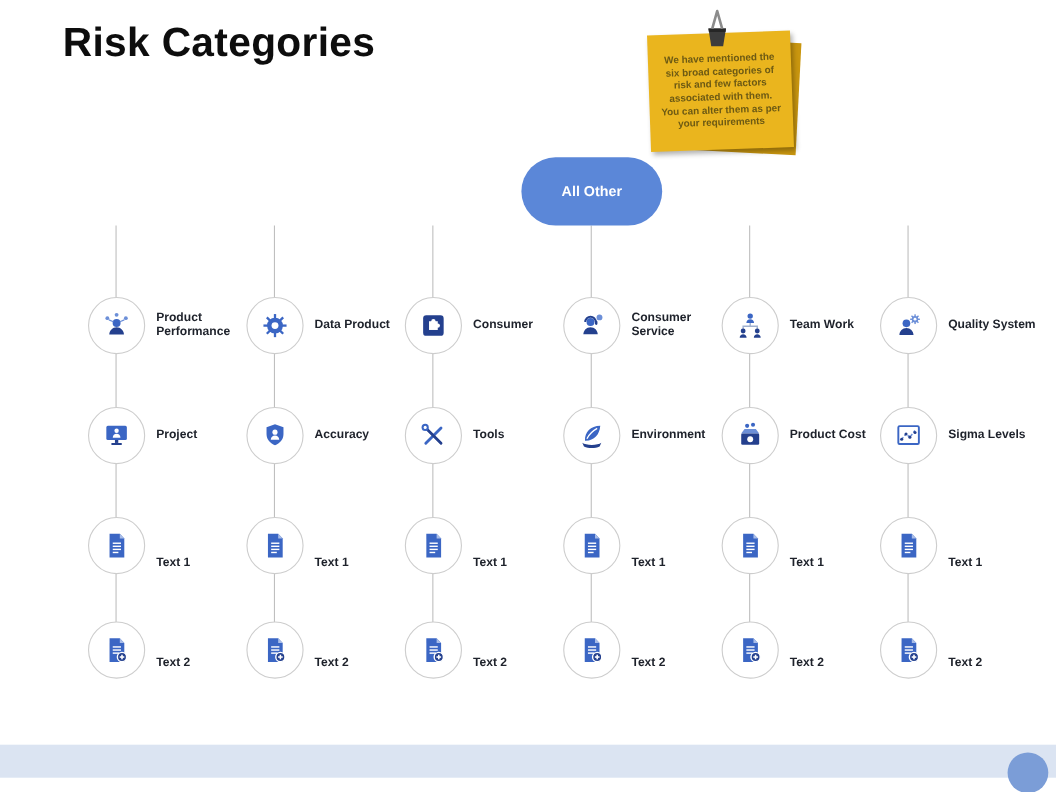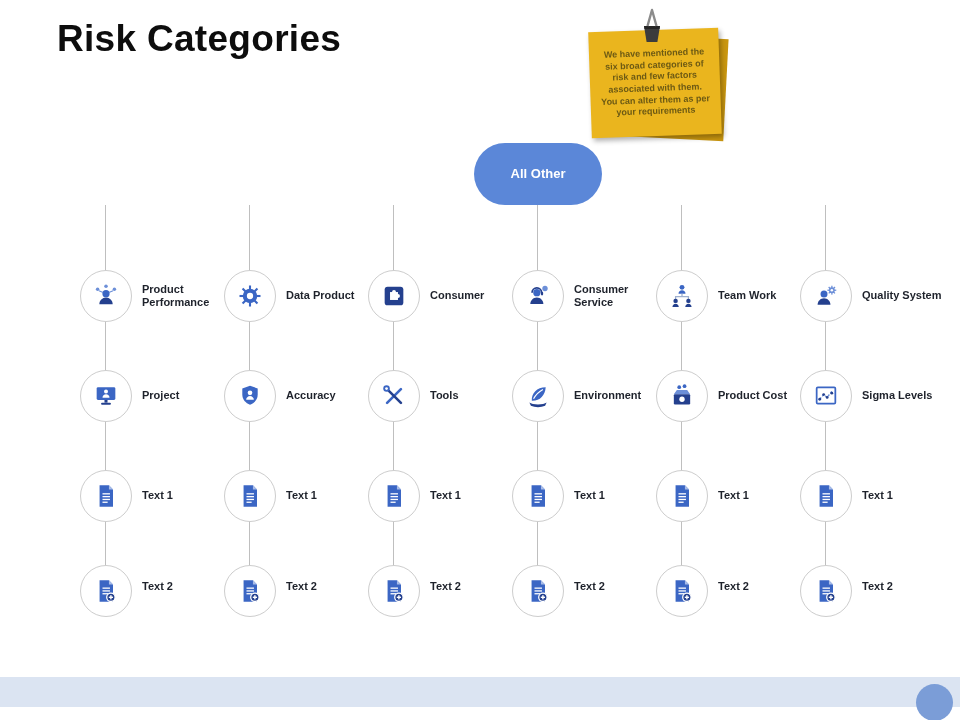--- a/index.html
+++ b/index.html
@@ -27,21 +27,21 @@
     position:absolute;left:46px;width:52px;height:52px;border-radius:50%;
     background:#fff;border:1px solid #cdcdcd;box-sizing:border-box;
     display:flex;align-items:center;justify-content:center;
   }
   .circle svg{width:28px;height:28px;display:block;}
   .c1{top:127px}.c2{top:227px}.c3{top:327px}.c4{top:422px}
   .nlabel{
     position:absolute;left:108px;width:88px;font-size:11px;font-weight:700;
     color:#1e222b;line-height:1.2;transform:translateY(-50%);
   }
-  .l1{top:153px}.l2{top:253px}.l3{top:353px}.l4{top:444px}
+  .l1{top:153px}.l2{top:253px}.l3{top:369px}.l4{top:460px}
   
   .note-wrap{position:absolute;left:588px;top:26px;width:144px;height:120px;z-index:3;}
   .note-back{position:absolute;left:12px;top:10px;width:126px;height:102px;background:#c9960f;transform:rotate(3deg);}
   .note{
     position:absolute;left:2px;top:4px;width:130px;height:106px;background:#eab51e;
     transform:rotate(-2deg);box-shadow:2px 3px 5px rgba(0,0,0,.3);
     display:flex;align-items:center;justify-content:center;
     padding:8px 9px;box-sizing:border-box;
   }
   .note-text{font-size:9px;font-weight:700;color:#6d5a14;text-align:center;line-height:1.3;}

